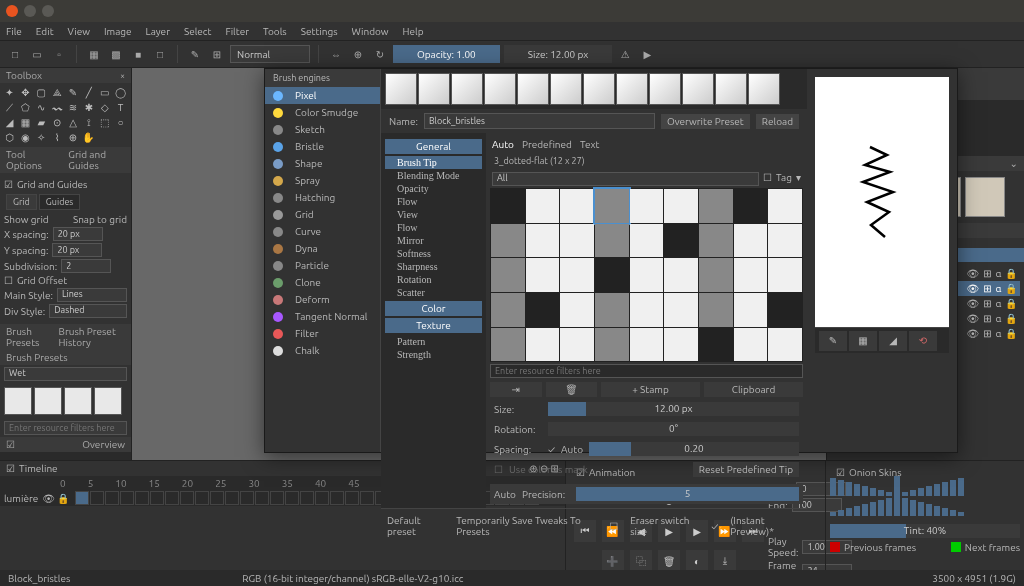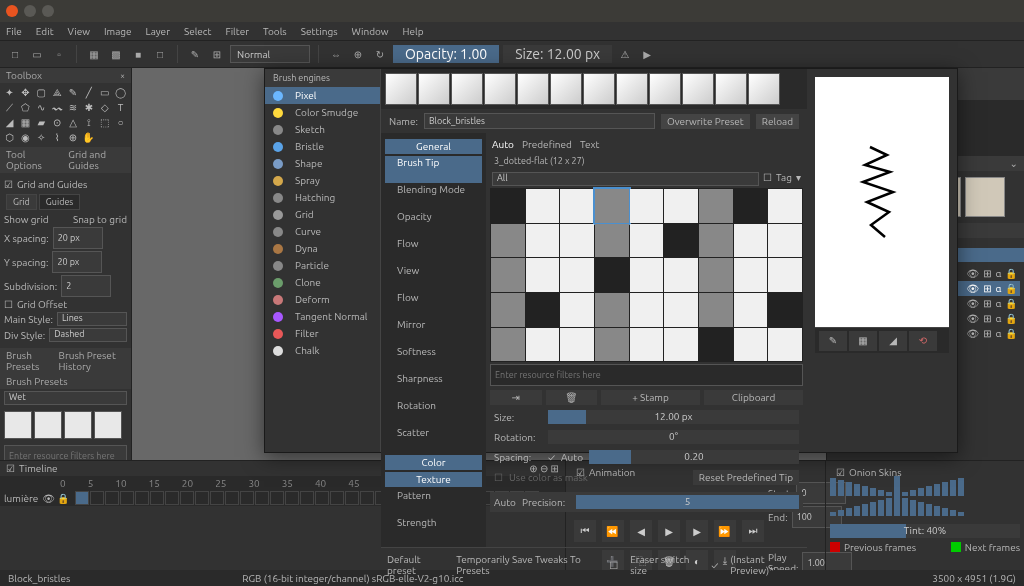--- a/index.html
+++ b/index.html
@@ -8,30 +8,30 @@
 .window-btn { width: 12px; height: 12px; border-radius: 50%; }
 .close-btn { background: #e95420; }
 .min-btn, .max-btn { background: #5a5955; }
 .title { color: #ccc; font-size: 11px; }
 .menubar { background: #323232; height: 18px; display: flex; align-items: center; padding: 0 6px; gap: 14px; color: #b8b8b8; }
 .menubar span { cursor: default; }
 .toolbar { background: #323232; height: 28px; border-top: 1px solid #222; border-bottom: 1px solid #222; display: flex; align-items: center; padding: 0 6px; gap: 4px; }
 .tb-icon { width: 18px; height: 18px; display: flex; align-items: center; justify-content: center; color: #aaa; }
 .tb-sep { width: 1px; height: 18px; background: #444; margin: 0 4px; }
 .tb-select { background: #3a3a3a; border: 1px solid #555; color: #ccc; height: 18px; padding: 0 6px; min-width: 80px; display: flex; align-items: center; }
-.tb-slider-wrap { background: #4a6a8a; height: 18px; padding: 0 12px; display: flex; align-items: center; justify-content: center; min-width: 80px; color: #fff; font-size: 14px; }
+.tb-slider-wrap { background: #4a6a8a; height: 18px; padding: 0 24px; display: flex; align-items: center; justify-content: center; min-width: 80px; color: #fff; font-size: 10px; }
 .workspace { display: flex; height: calc(586px - 68px); position: relative; }
 .left-col { width: 132px; background: #323232; border-right: 1px solid #222; display: flex; flex-direction: column; }
 .panel-header { background: #3a3a3a; padding: 2px 6px; font-size: 9px; color: #aaa; display: flex; align-items: center; justify-content: space-between; }
 .panel-header .x { font-size: 9px; }
 .toolbox-grid { display: grid; grid-template-columns: repeat(8, 1fr); gap: 0; padding: 2px; }
 .tool-icon { width: 15px; height: 15px; display: flex; align-items: center; justify-content: center; color: #bbb; font-size: 10px; }
 .tool-options { padding: 4px; font-size: 9px; }
 .opt-row { display: flex; align-items: center; gap: 4px; margin: 2px 0; }
-.opt-input { background: #3a3a3a; border: 1px solid #555; color: #ccc; width: 50px; height: 22px; padding: 0 4px; font-size: 9px; }
+.opt-input { background: #3a3a3a; border: 1px solid #555; color: #ccc; width: 50px; height: 14px; padding: 0 4px; font-size: 9px; }
 .opt-sel { background: #3a3a3a; border: 1px solid #555; color: #ccc; height: 14px; padding: 0 4px; font-size: 9px; flex: 1; }
 .tab-row { display: flex; gap: 2px; padding: 2px; }
 .tab { padding: 2px 6px; background: #2a2a2a; font-size: 9px; border: 1px solid #444;}
 .tab.active { background: #3a3a3a; }
 .preset-thumbs { display: flex; gap: 2px; padding: 4px; }
 .preset-thumb { width: 28px; height: 28px; background: #e8e8e8; border: 1px solid #555; }
 .right-col { width: 198px; background: #323232; border-left: 1px solid #222; display: flex; flex-direction: column; position: absolute; right: 0; top: 0; bottom: 0; }
 .canvas-area { flex: 1; background: #686868; position: relative; }
 .editor-popup { position: absolute; left: 132px; top: 0; width: 694px; height: 385px; background: #323232; border: 1px solid #1a1a1a; box-shadow: 0 4px 20px rgba(0,0,0,0.5); display: flex; z-index: 10; }
 .engine-col { width: 116px; background: #323232; border-right: 1px solid #444; }
@@ -41,21 +41,21 @@
 .engine-dot { width: 10px; height: 10px; border-radius: 50%; }
 .editor-main { flex: 1; display: flex; flex-direction: column; }
 .preset-strip { display: flex; padding: 4px; gap: 1px; background: #2a2a2a; }
 .preset-strip-item { width: 32px; height: 32px; background: linear-gradient(135deg, #fff, #ccc); border: 1px solid #555; }
 .name-row { display: flex; align-items: center; padding: 4px 8px; gap: 6px; font-size: 9px; }
 .name-row input { flex: 1; background: #3a3a3a; border: 1px solid #555; color: #ccc; padding: 2px 4px; font-size: 9px; }
 .name-row .btn { padding: 2px 6px; background: #444; }
 .editor-body { display: flex; flex: 1; }
 .prop-tree { width: 105px; background: #2a2a2a; padding: 4px; font-size: 9px; overflow-y: auto; }
 .prop-cat { background: #4a6a8a; color: #fff; padding: 2px 4px; margin: 2px 0; text-align: center; }
-.prop-item { padding: 1px 4px 15px 12px; }
+.prop-item { padding: 1px 4px 1px 12px; font-family: Liberation Serif, serif; }
 .prop-item.sel { background: #4a6a8a; color: #fff; }
 .tip-panel { flex: 1; padding: 4px; display: flex; flex-direction: column; }
 .tip-tabs { display: flex; gap: 8px; padding: 2px; font-size: 9px; }
 .tip-tabs span.act { color: #fff; }
 .tip-name { padding: 4px; font-size: 9px; }
 .tip-grid { display: grid; grid-template-columns: repeat(9, 1fr); gap: 1px; background: #222; padding: 1px; }
 .tip-cell { aspect-ratio: 1; background: #f0f0f0; }
 .tip-cell.sel { outline: 2px solid #4a90d0; }
 .slider-row { display: flex; align-items: center; gap: 6px; padding: 3px 4px; font-size: 9px; }
 .slider-row .lbl { width: 48px; }

